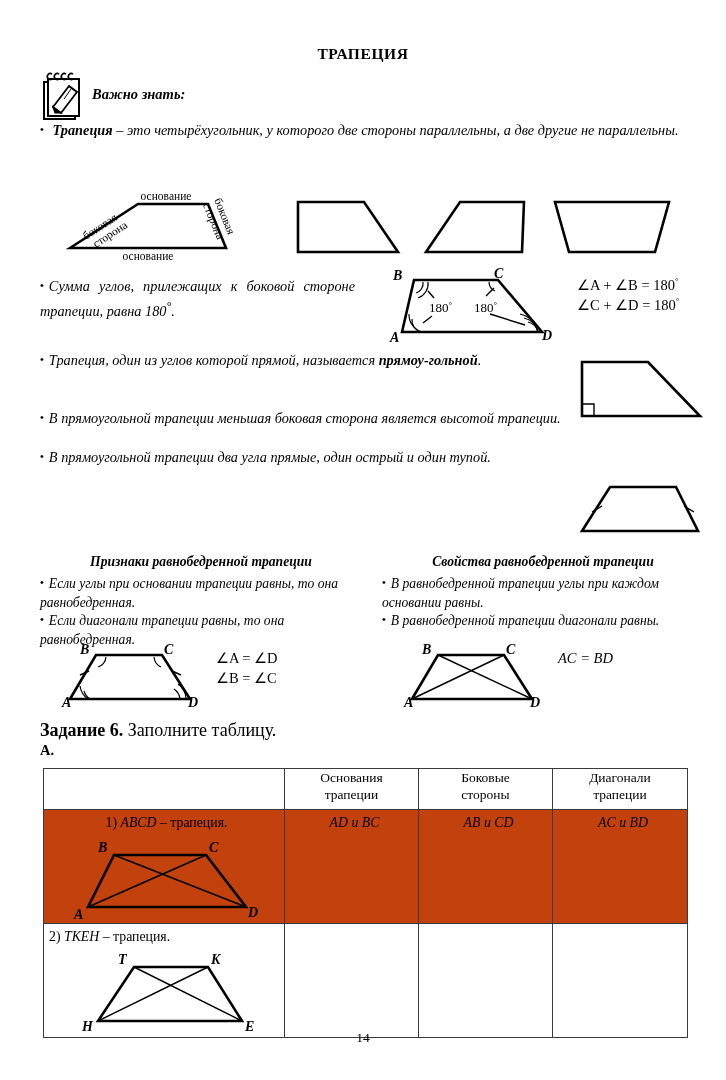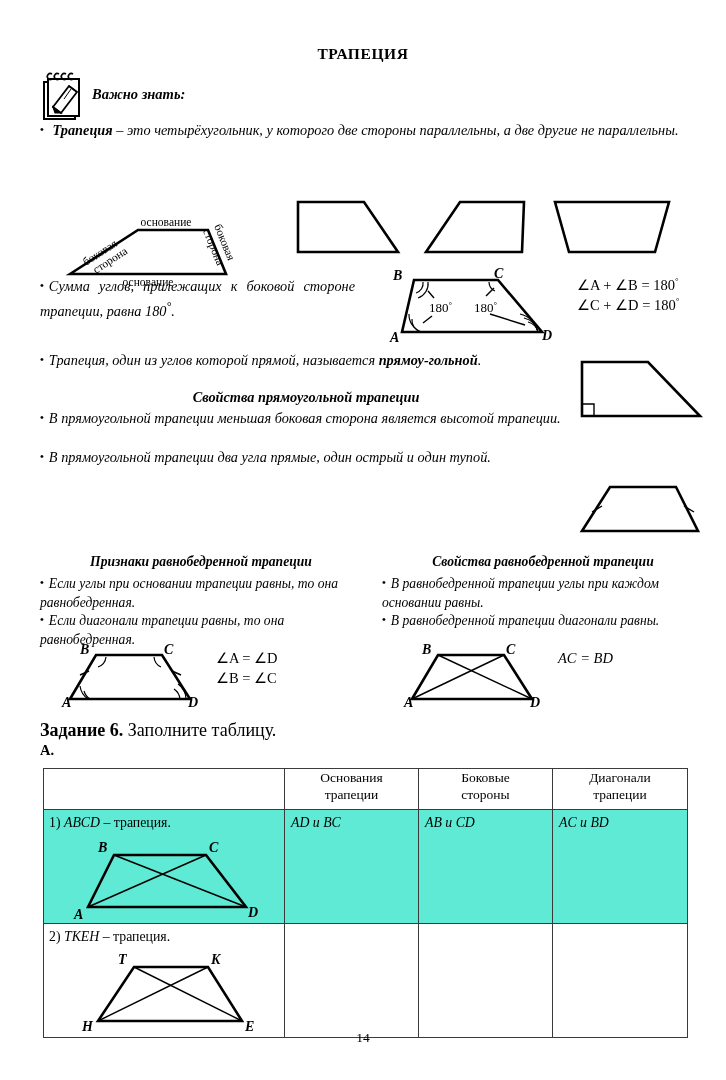--- a/index.html
+++ b/index.html
@@ -136,21 +136,21 @@
     vertical-align: top;
     font-size: 13.5px;
     font-weight: normal;
   }
   .th-cell {
     text-align: center;
     padding: 4px 2px 5px 2px;
     line-height: 17px;
     font-size: 13.8px;
   }
-  .row-shaded { background: #5eead4; }
+  .row-shaded { background: #c2410c; text-align: center; }
   .cell-label {
     padding: 5px 0 0 5px;
     font-size: 13.8px;
     white-space: nowrap;
   }
   .cell-label .it { font-style: italic; }
   .cell-val {
     padding: 5px 0 0 6px;
     font-size: 13.8px;
     font-style: italic;
@@ -201,21 +201,21 @@
     </svg>
   </div>
   <div class="important-label">Важно знать:</div>
 
   <div class="para p-def">
     <span class="bullet">•</span>
     <b>Трапеция</b><span> –  это четырёхугольник, у которого две стороны параллельны, а две другие не параллельны.</span>
   </div>
 
 
-  <div style="position:absolute; left:48px; top:214px;">
+  <div style="position:absolute; left:48px; top:188px;">
     <svg width="220" height="72" viewBox="0 0 220 72">
       <polygon class="shape" points="22,60 90,16 160,16 178,60"></polygon>
       <text class="rot-lbl" x="118" y="12" text-anchor="middle">основание</text>
       <text class="rot-lbl" x="100" y="72" text-anchor="middle">основание</text>
       <g transform="translate(38,52) rotate(-33)">
         <text class="rot-lbl" x="0" y="0">боковая</text>
         <text class="rot-lbl" x="4" y="12">сторона</text>
       </g>
       <g transform="translate(166,12) rotate(68)">
         <text class="rot-lbl" x="0" y="0">боковая</text>
@@ -272,21 +272,20 @@
     <span>∠A + ∠B = 180</span><sup style="font-size:9px">°</sup>
   </div>
   <div class="formula" style="left:577px; top:296px;">
     <span>∠C + ∠D = 180</span><sup style="font-size:9px">°</sup>
   </div>
 
   <div class="para p-rect">
     <span class="bullet">•</span><span>Трапеция, один из углов которой прямой, называется </span><b>прямоу-гольной</b><span>.</span>
   </div>
 
-  <div class="h-rect">Свойства прямоугольной трапеции</div>
 
   <div class="para p-rect2">
     <span class="bullet">•</span><span>В прямоугольной трапеции меньшая боковая сторона является высотой трапеции.</span>
   </div>
   <div class="para p-rect3">
     <span class="bullet">•</span><span>В прямоугольной трапеции два угла прямые, один острый и один тупой.</span>
   </div>
 
   <div style="position:absolute; left:578px; top:358px;">
     <svg width="128" height="64" viewBox="0 0 128 64">

